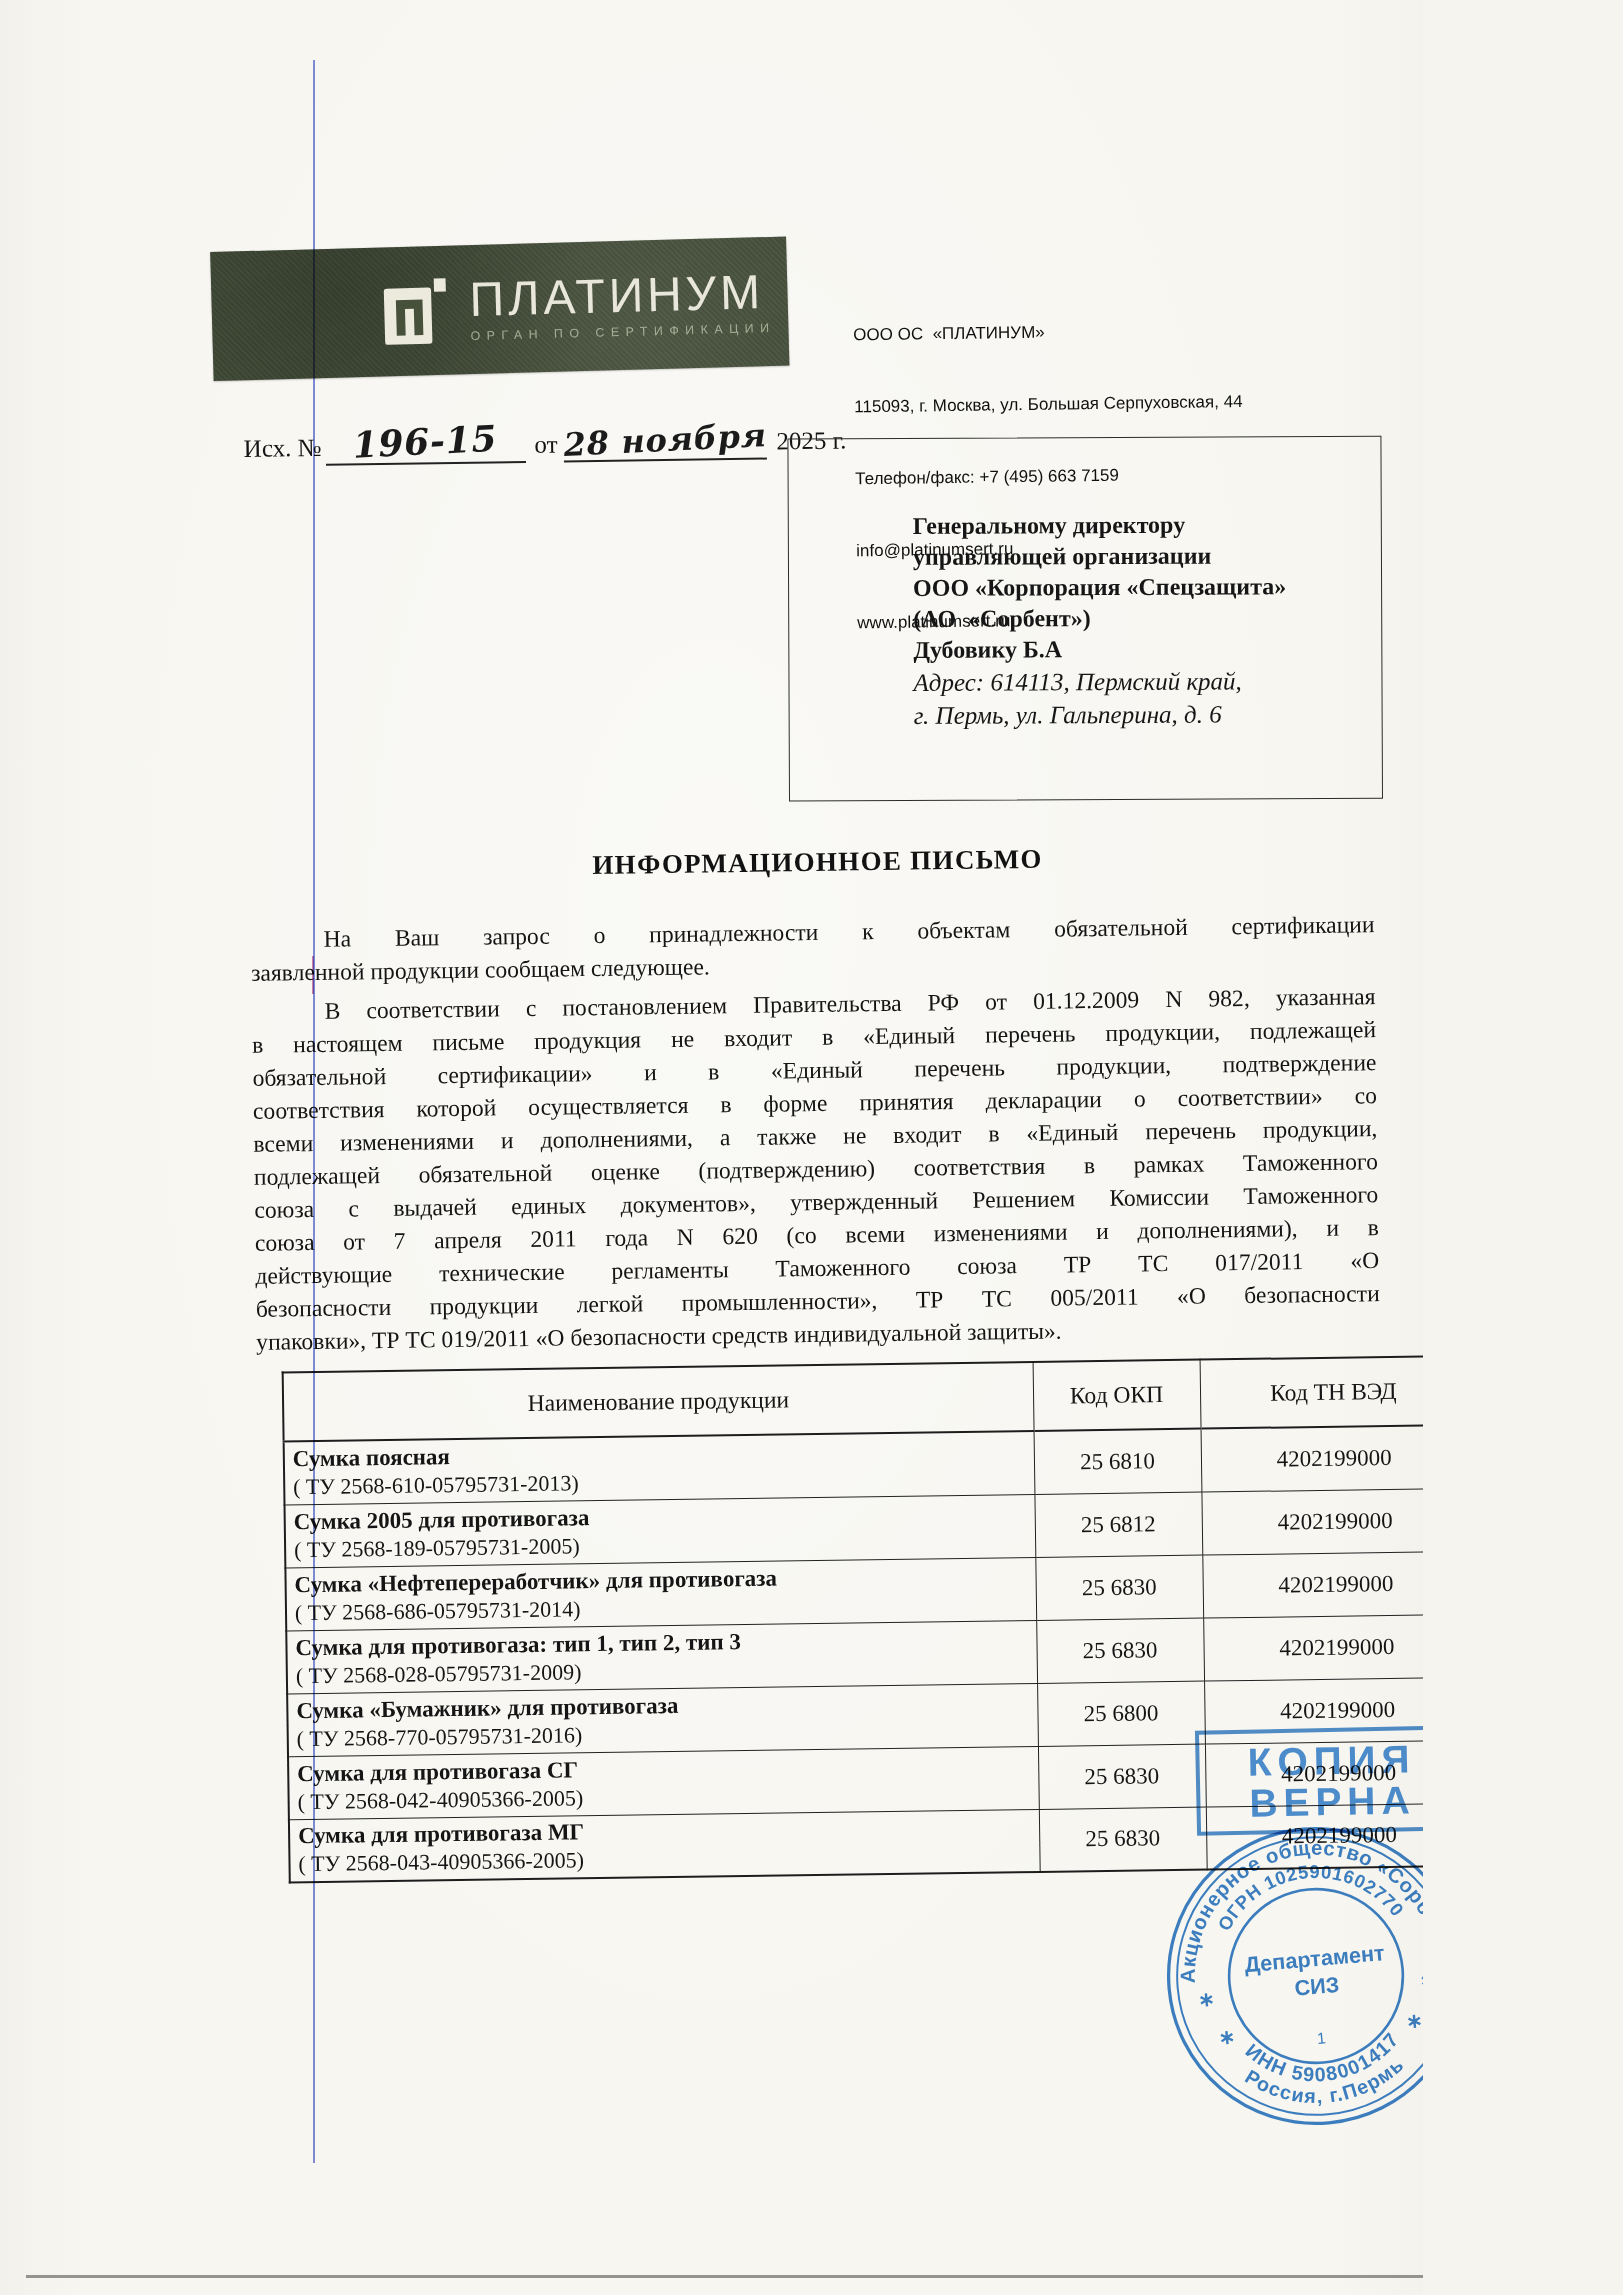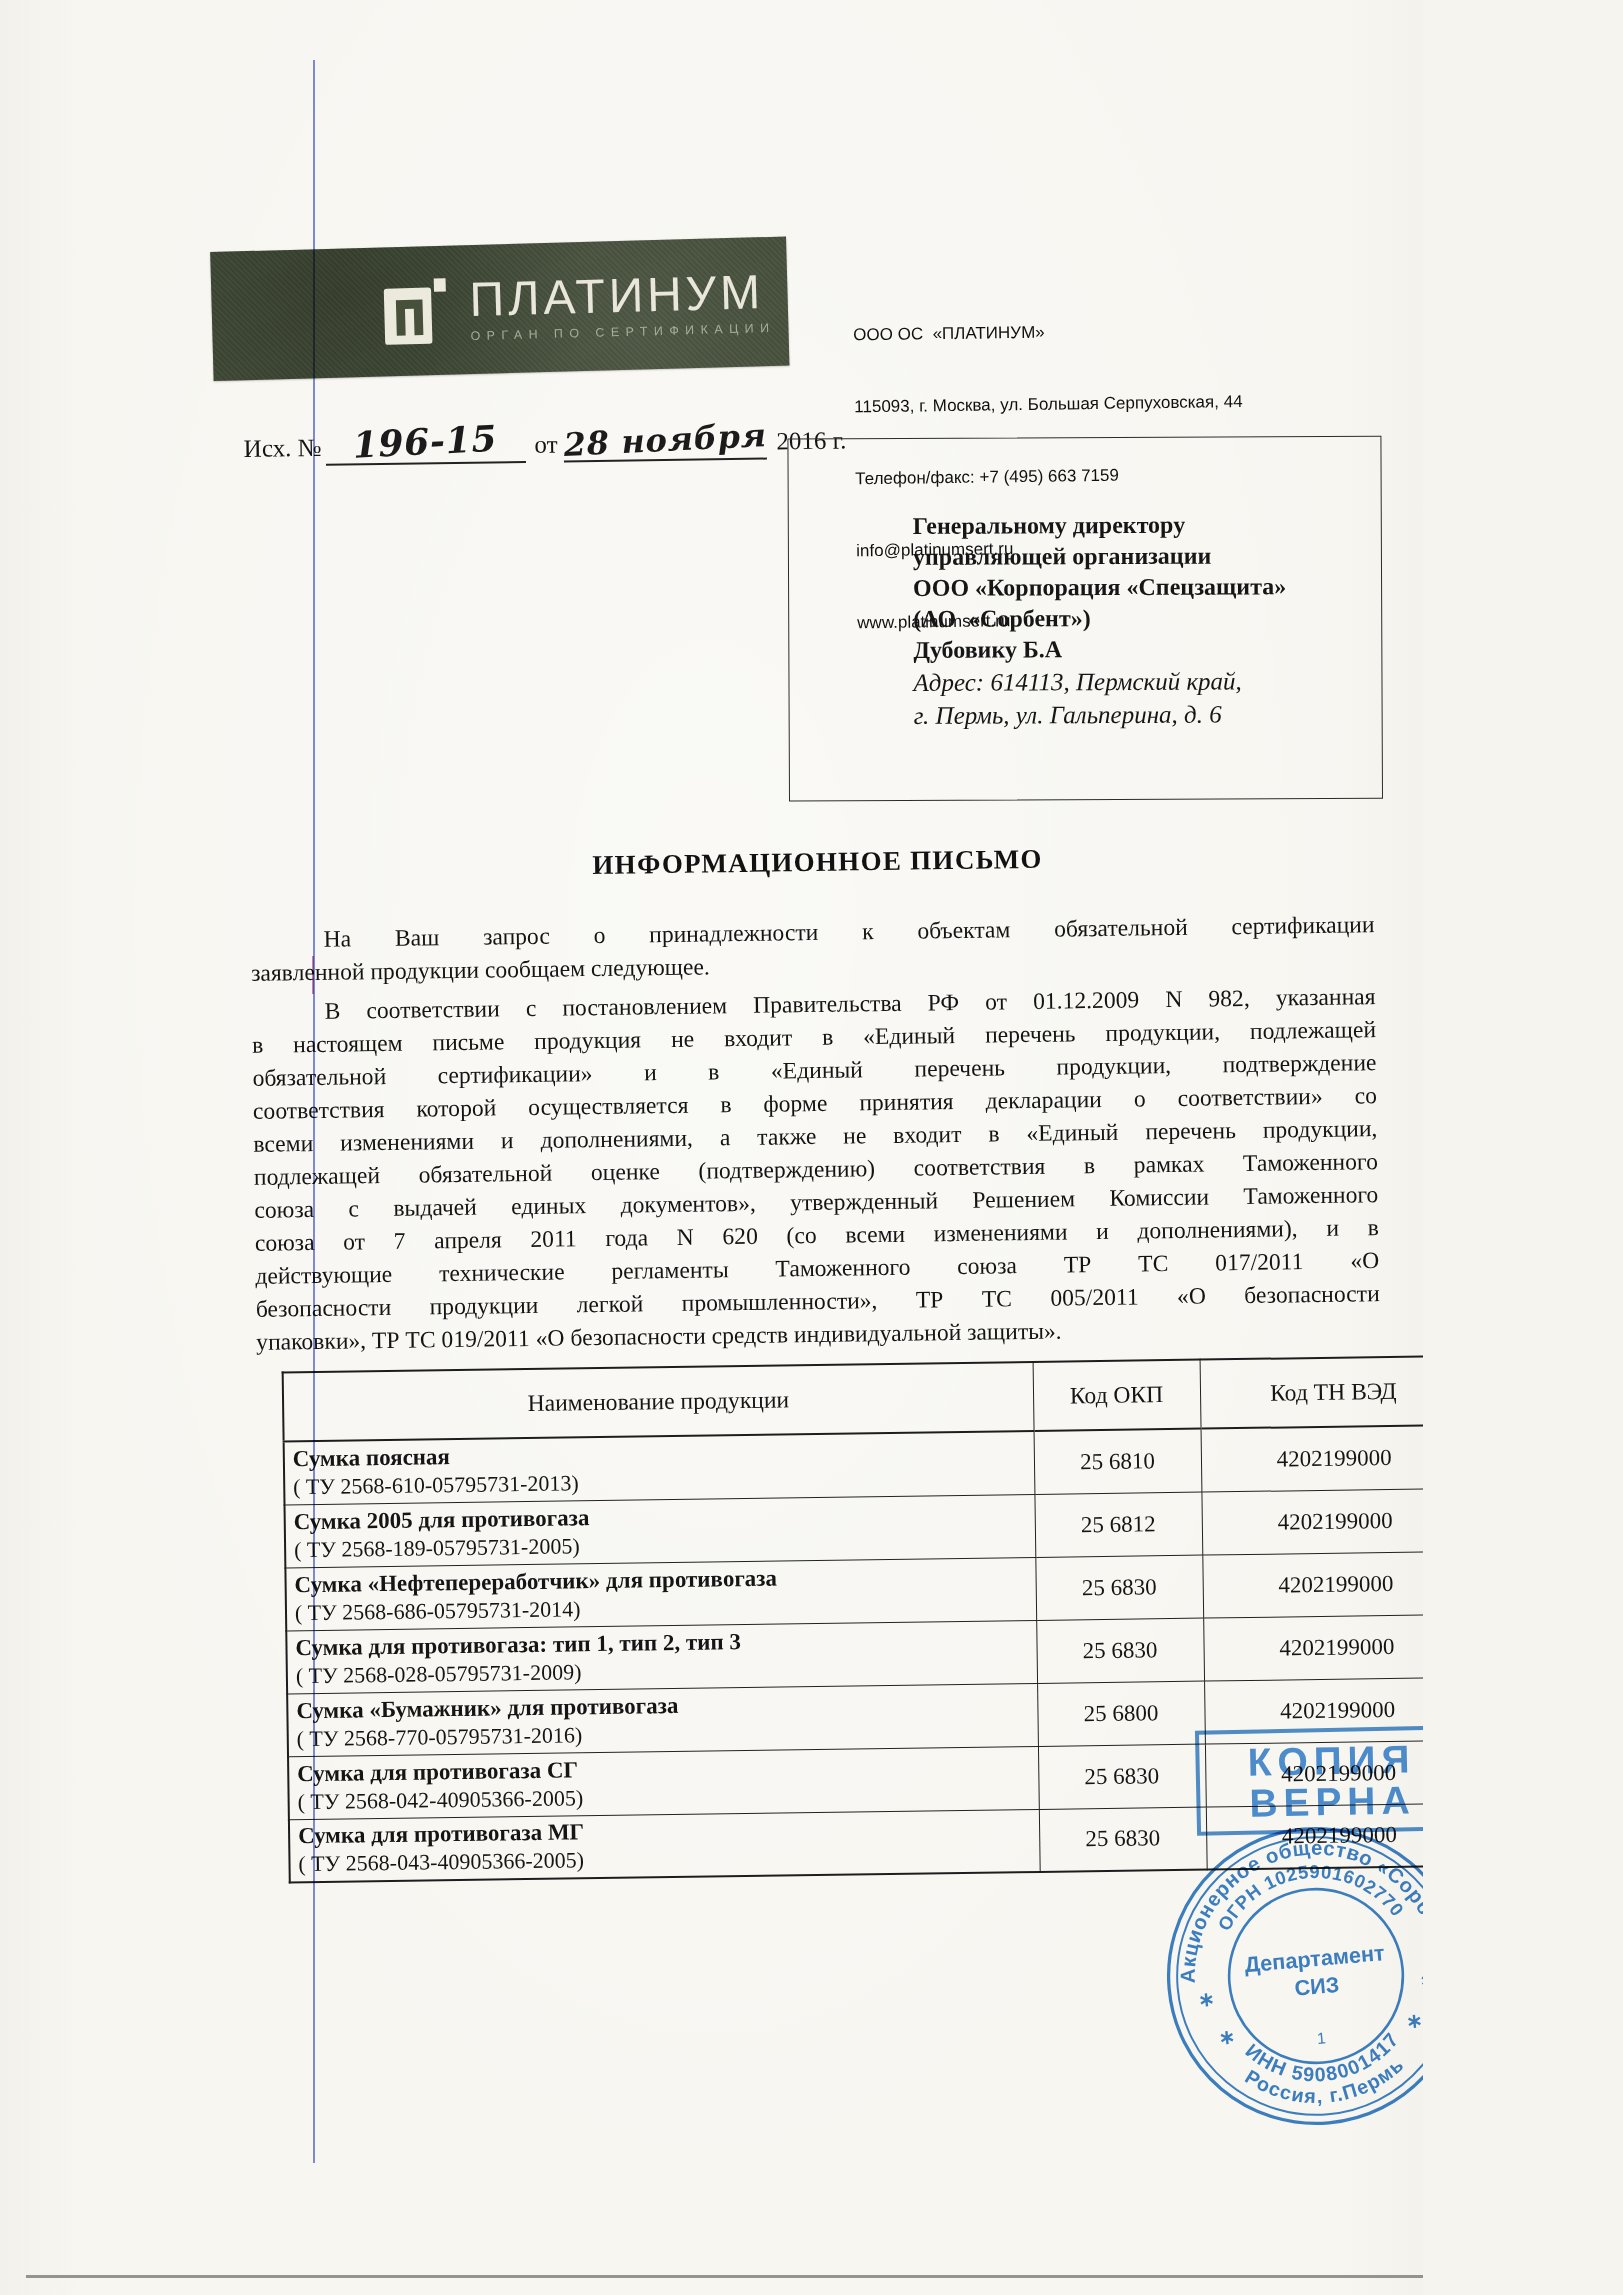--- a/index.html
+++ b/index.html
@@ -138,21 +138,21 @@
       <div>Телефон/факс: +7 (495) 663 7159</div>
       <div>info@platinumsert.ru</div>
       <div>www.platinumsert.ru</div>
     </div>
 
     <div class="refline">
       <span>Исх. №</span>
       <span class="uline u1"><span class="hw">196-15</span></span>
       <span class="ot">от</span>
       <span class="uline u2"><span class="hw hw2">28 ноября</span></span>
-      <span>2016 г.</span>
+      <span>2025 г.</span>
     </div>
 
     <div class="recipient-box">
       <div class="recipient-text">
         <div class="rline">Генеральному директору</div>
         <div class="rline">управляющей организации</div>
         <div class="rline">ООО «Корпорация «Спецзащита»</div>
         <div class="rline">(АО  «Сорбент»)</div>
         <div class="rline">Дубовику Б.А</div>
         <div class="rline it">Адрес: 614113, Пермский край,</div>

